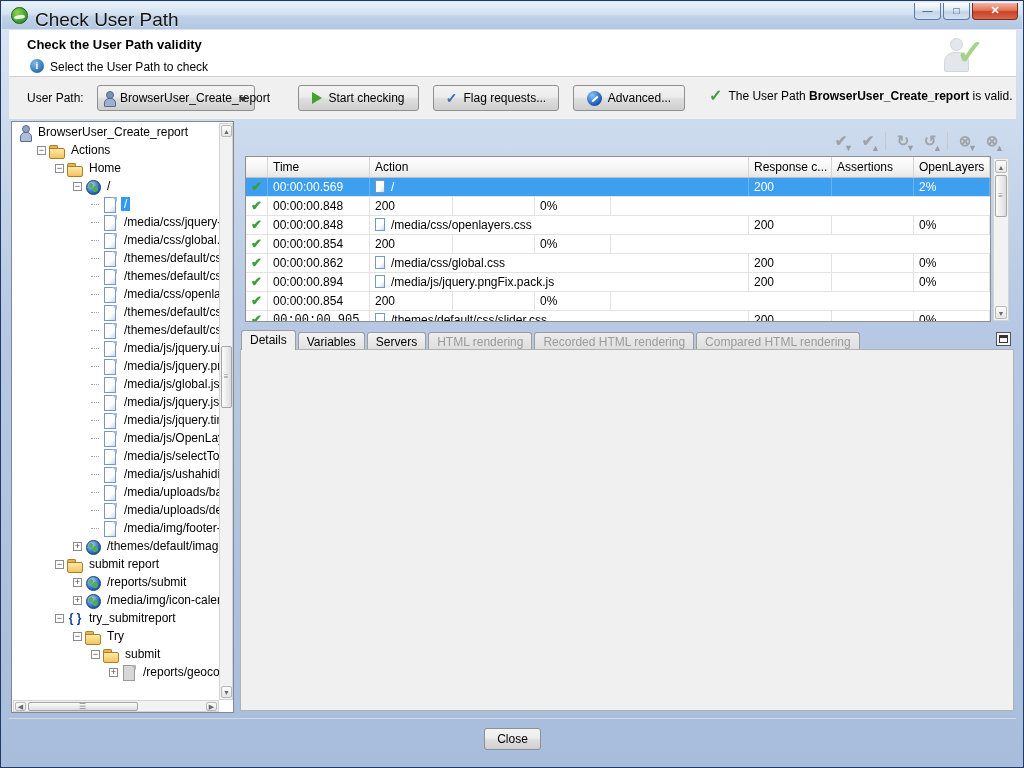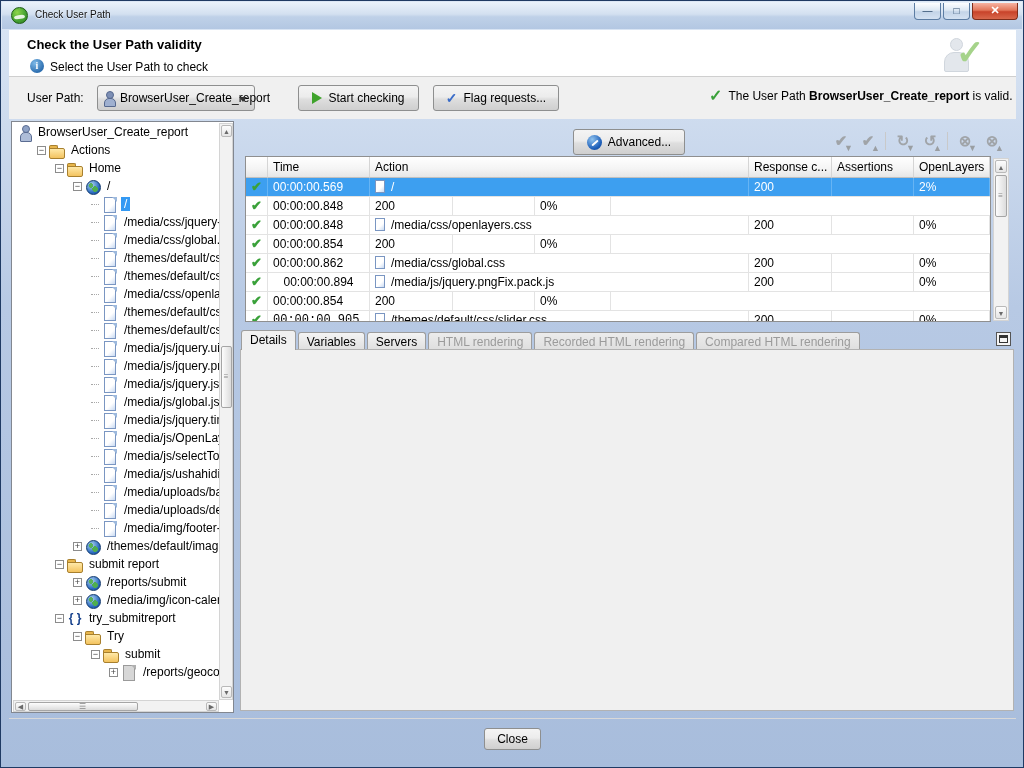--- a/index.html
+++ b/index.html
@@ -7,21 +7,21 @@
   #win { position:absolute; inset:0; background:linear-gradient(180deg,#dce7f5,#b7c9e4 40%,#a8bddc); border:1px solid #1f3a63; }
   .abs { position:absolute; }
 
   
   #titlebar { position:absolute; left:1px; right:1px; top:1px; height:27px;
     background:linear-gradient(180deg,#eaf2fb,#d3e0f0 45%,#bfd1e8 55%,#b3c7e2); }
   #titlebar .app-icon { position:absolute; left:9px; top:5px; width:17px; height:17px; border-radius:50%;
     background:radial-gradient(circle at 35% 30%, #8fd64a, #47a434 55%, #2e7d22); border:1px solid #1d5a14; }
   #titlebar .app-icon::after { content:""; position:absolute; left:2px; top:7px; width:11px; height:4px;
     border-radius:50%/60%; background:rgba(255,255,255,.85); transform:rotate(-8deg); }
-  #titlebar .title { position:absolute; left:33px; top:7px; font-size:10px; color:#111; text-shadow:0 1px 1px rgba(255,255,255,.8); }
+  #titlebar .title { position:absolute; left:33px; top:7px; font-size:19px; color:#111; text-shadow:0 1px 1px rgba(255,255,255,.8); }
   .winbtn { position:absolute; top:1px; height:17px; border:1px solid #5c7da3; border-top:none; border-radius:0 0 4px 4px;
     background:linear-gradient(180deg,#fdfeff,#dde8f3 45%,#c3d4e8 55%,#d4e2f2); color:#2f4d6e; text-align:center;
     font-size:10px; line-height:15px; }
   .winbtn.close { background:linear-gradient(180deg,#f7b3a2,#e2765a 45%,#c8432a 55%,#d8684c); color:#fff; border-color:#7e2d1a; font-size:11px; font-weight:bold; }
 
   
   #header { position:absolute; left:8px; top:29px; width:1007px; height:47px; background:#fff; border-bottom:1px solid #cfcfcf; }
   #header .h-title { position:absolute; left:18px; top:7px; font-size:13px; font-weight:bold; }
   #header .info-ic { position:absolute; left:21px; top:29px; width:14px; height:14px; border-radius:50%;
     background:radial-gradient(circle at 35% 30%, #7db9e8, #2e6fb0 70%); color:#fff; font-size:10px; font-weight:bold;
@@ -40,21 +40,21 @@
     font-size:12px; display:flex; align-items:center; justify-content:center; gap:6px; }
   #userpath-dd { position:absolute; left:88px; top:8px; width:158px; height:26px; padding:0 6px; justify-content:flex-start; }
   #userpath-dd .caret { position:absolute; right:7px; top:11px; width:0; height:0; border-left:4px solid transparent; border-right:4px solid transparent; border-top:5px solid #333; }
   .mini-person { position:relative; width:10px; height:14px; flex:0 0 10px; }
   .mini-person::before { content:""; position:absolute; left:2px; top:0; width:6px; height:6px; border-radius:50%; background:#7d8fb5; border:1px solid #56688e; }
   .mini-person::after { content:""; position:absolute; left:0; top:7px; width:10px; height:7px; border-radius:5px 5px 1px 1px; background:#9fb0d0; border:1px solid #56688e; }
   #btn-start { position:absolute; left:289px; top:8px; width:121px; height:26px; }
   .play-tri { width:0; height:0; border-top:6px solid transparent; border-bottom:6px solid transparent; border-left:10px solid #3fa32c; }
   #btn-flag { position:absolute; left:424px; top:8px; width:126px; height:26px; }
   .blue-check { color:#3a6cc8; font-weight:bold; font-size:14px; }
-  #btn-adv { position:absolute; left:564px; top:8px; width:112px; height:26px;margin-top:44px; }
+  #btn-adv { position:absolute; left:564px; top:8px; width:112px; height:26px; }
   .adv-sphere { width:15px; height:15px; border-radius:50%; background:radial-gradient(circle at 35% 30%, #8fc3ef, #1d5eb8 65%, #123f86); position:relative; }
   .adv-sphere::after { content:""; position:absolute; left:4px; top:7px; width:8px; height:2px; background:#fff; transform:rotate(-40deg); border-radius:1px; }
   #status { position:absolute; left:700px; top:12px; display:flex; align-items:center; gap:6px; }
   .green-check { color:#3aa13a; font-weight:bold; font-size:16px; line-height:14px; }
 
   
   #tree-panel { position:absolute; left:10px; top:120px; width:223px; height:592px; background:#fff; border:1px solid #828790; }
   #tree-view { position:absolute; left:1px; top:1px; width:207px; height:577px; overflow:hidden; }
   .trow { height:18px; display:flex; align-items:center; white-space:nowrap; }
   .exp { width:9px; height:9px; border:1px solid #8c8c8c; background:#fff; font-size:9px; line-height:7px; text-align:center; flex:0 0 9px; margin-right:3px; color:#444; }
@@ -257,26 +257,26 @@
           <span class="tlabel">/media/js/jquery.ui.mi</span>
         </div>
         <div class="trow" style="padding-left: 78px;">
           <span class="stub"></span>
           <span class="ti ti-page"></span>
           <span class="tlabel">/media/js/jquery.pngF</span>
         </div>
         <div class="trow" style="padding-left: 78px;">
           <span class="stub"></span>
           <span class="ti ti-page"></span>
+          <span class="tlabel">/media/js/global.js</span>
+        </div>
+        <div class="trow" style="padding-left: 78px;">
+          <span class="stub"></span>
+          <span class="ti ti-page"></span>
           <span class="tlabel">/media/js/jquery.js</span>
-        </div>
-        <div class="trow" style="padding-left: 78px;">
-          <span class="stub"></span>
-          <span class="ti ti-page"></span>
-          <span class="tlabel">/media/js/global.js</span>
         </div>
         <div class="trow" style="padding-left: 78px;">
           <span class="stub"></span>
           <span class="ti ti-page"></span>
           <span class="tlabel">/media/js/jquery.timea</span>
         </div>
         <div class="trow" style="padding-left: 78px;">
           <span class="stub"></span>
           <span class="ti ti-page"></span>
           <span class="tlabel">/media/js/OpenLayers</span>
@@ -419,21 +419,21 @@
         <div class="tr">
           <div class="td" style="width: 22px;"><span class="green-check">✔</span></div>
           <div class="td" style="width: 102px;">00:00:00.862</div>
           <div class="td" style="width: 379px;"><span class="mini-page"></span>/media/css/global.css</div>
           <div class="td" style="width: 83px;">200</div>
           <div class="td" style="width: 82px;"></div>
           <div class="td" style="width: 76px;">0%</div>
         </div>
         <div class="tr">
           <div class="td" style="width: 22px;"><span class="green-check">✔</span></div>
-          <div class="td" style="width: 102px; text-align: center;">00:00:00.894</div>
+          <div class="td" style="width: 102px;">00:00:00.894</div>
           <div class="td" style="width: 379px;"><span class="mini-page"></span>/media/js/jquery.pngFix.pack.js</div>
           <div class="td" style="width: 83px;">200</div>
           <div class="td" style="width: 82px;"></div>
           <div class="td" style="width: 76px;">0%</div>
         </div>
         <div class="tr">
           <div class="td" style="width: 22px;"><span class="green-check">✔</span></div>
           <div class="td" style="width: 102px;">00:00:00.854</div>
           <div class="td" style="width: 83px;">200</div>
           <div class="td" style="width: 82px;"></div>

